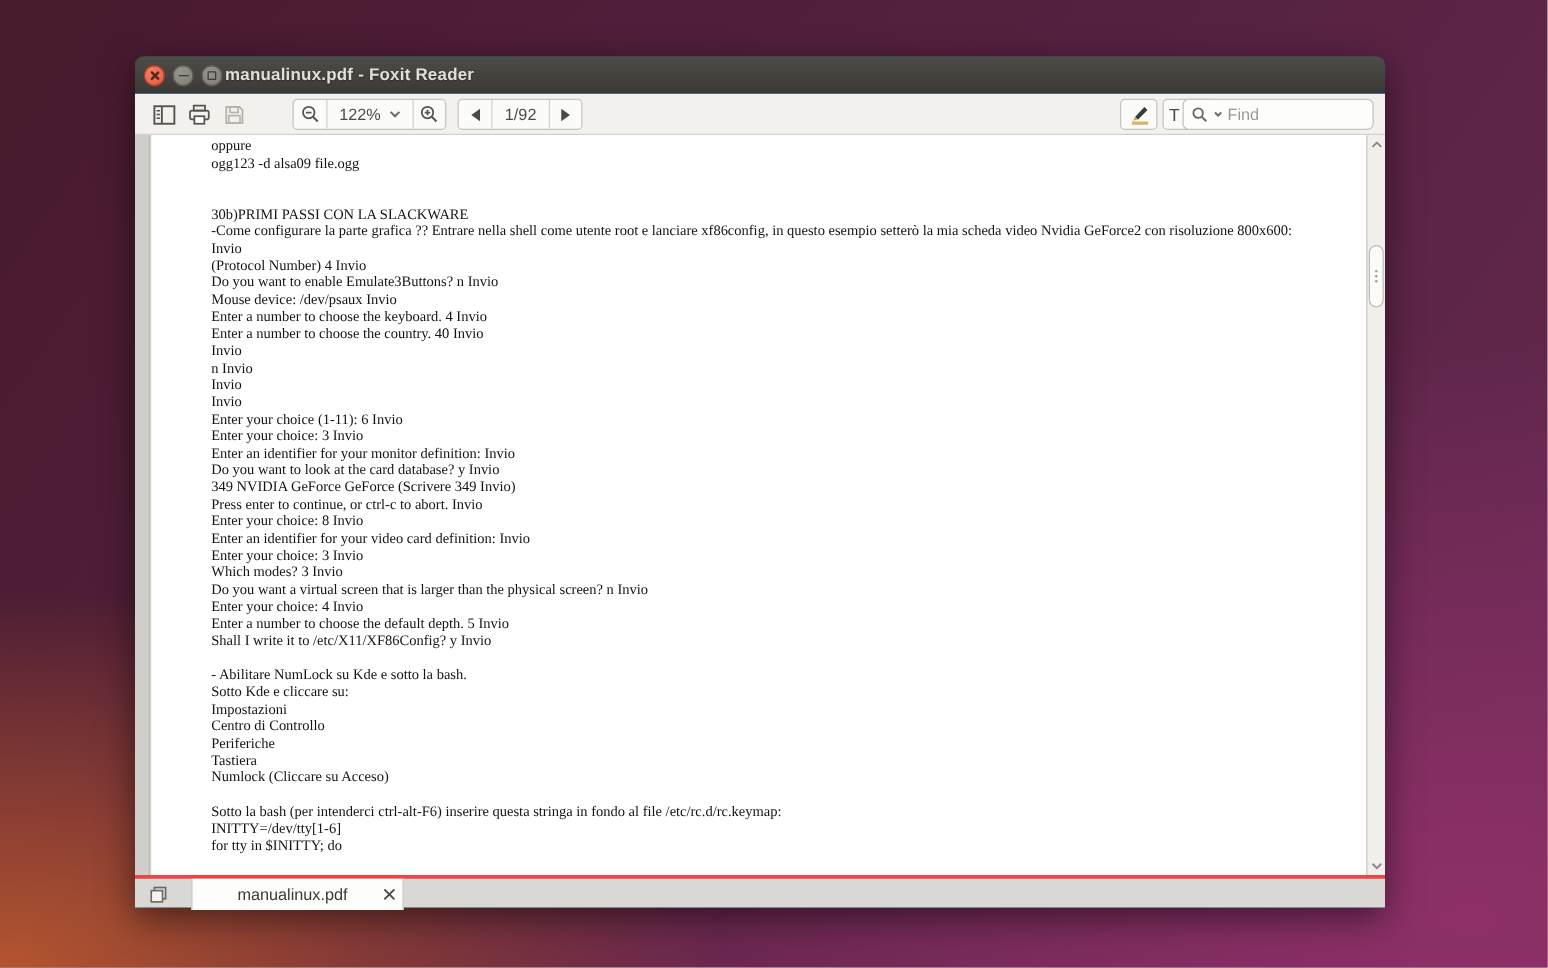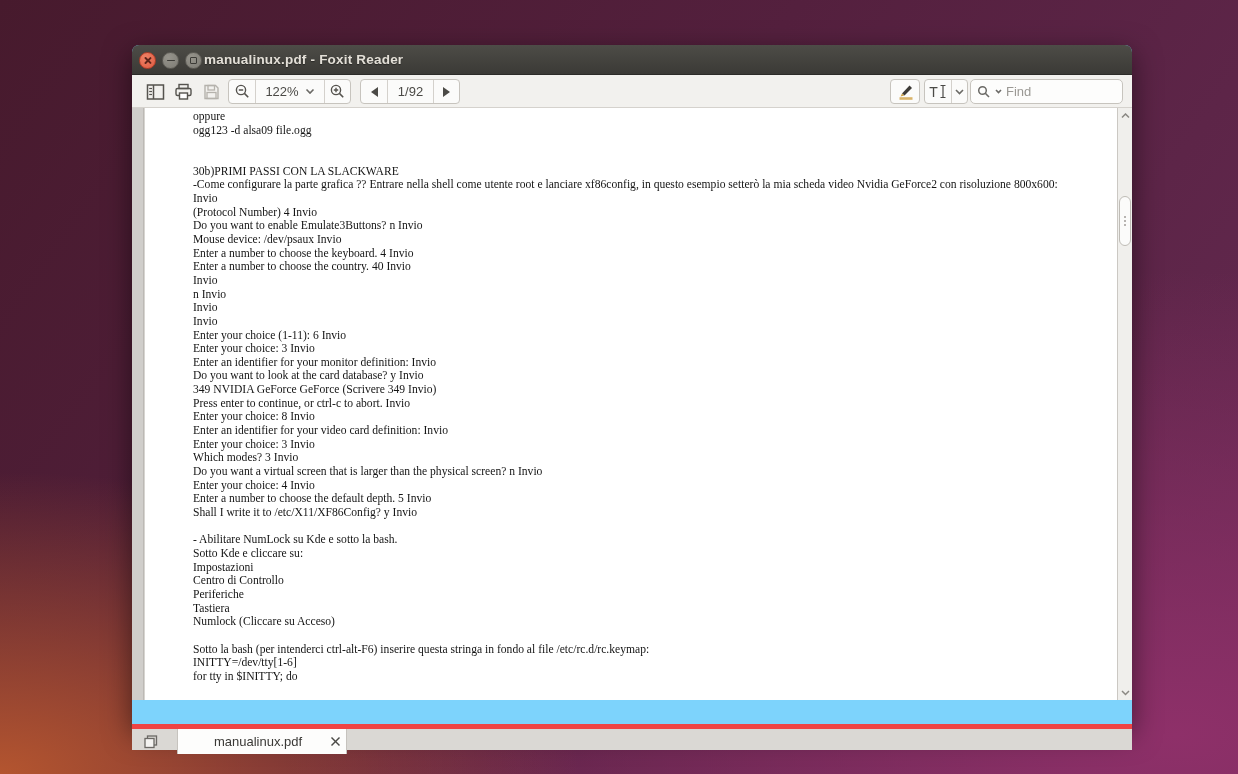--- a/index.html
+++ b/index.html
@@ -7,24 +7,24 @@
   body {
     font-family:"Liberation Sans", sans-serif;
     background:
       radial-gradient(90% 75% at 0% 100%, #b4552f 0%, rgba(180,85,47,0) 52%),
       radial-gradient(120% 100% at 95% 95%, #8e3069 0%, rgba(142,48,105,0) 60%),
       linear-gradient(125deg, #471a2d 0%, #54203e 45%, #662a52 100%);
     position:relative;
   }
 
   .window {
-    position:absolute; left:132px; top:45px; width:1000px; height:681px;
+    position:absolute; left:108px; top:45px; width:1000px; height:681px;
     border-radius:7px 7px 0 0;
     box-shadow:0 8px 28px rgba(0,0,0,.5);
-    background:#7dd3fc;
+    background:#0c4a6e;
   }
 
   
   .titlebar {
     height:30px; border-radius:7px 7px 0 0;
     background:linear-gradient(#4d4c47, #3b3a36);
     border-bottom:1px solid #2c2b28;
     position:relative;
   }
   .winbtn {
@@ -46,21 +46,21 @@
     position:absolute; left:72px; top:0; height:30px; line-height:29px;
     color:#e3dfd7; font-size:13.5px; font-weight:bold; letter-spacing:.2px;
     text-shadow:0 1px 1px rgba(0,0,0,.4);
   }
 
   
   .toolbar { height:33px; background:#f2f1ee; border-bottom:1px solid #d5d2cd; position:relative; }
   .flatbtn { position:absolute; top:5px; width:24px; height:23px; display:flex; align-items:center; justify-content:center; border-radius:3px; }
   .group {
     position:absolute; top:4px; height:25px; display:flex; align-items:stretch;
-    border:1px solid #c7c4be; border-radius:4px; background:#fbfbfa; overflow:hidden;
+    border:1px solid #c7c4be; border-radius:4px; background:#fbfbfa; overflow:hidden;margin-left:30px;
   }
   .seg { display:flex; align-items:center; justify-content:center; color:#4b4a46; font-size:13px; }
   .seg + .seg { border-left:1px solid #d4d1cc; }
   .tri-left  { width:0; height:0; border-style:solid; border-width:5px 7px 5px 0; border-color:transparent #4b4a46 transparent transparent; }
   .tri-right { width:0; height:0; border-style:solid; border-width:5px 0 5px 7px; border-color:transparent transparent transparent #4b4a46; }
   .zoom-value { gap:6px; }
   .chev { stroke:#6b6a66; stroke-width:1.6; fill:none; }
   .find-box {
     position:absolute; top:4px; height:25px; border:1px solid #c7c4be; border-radius:5px;
     background:#fdfdfc; display:flex; align-items:center; padding:0 6px; gap:4px;
@@ -87,21 +87,21 @@
   .sb-arrow { position:absolute; left:1px; width:12px; height:13px; display:flex; align-items:center; justify-content:center; }
   .sb-up { top:1px; } .sb-down { bottom:1px; }
   .sb-thumb {
     position:absolute; top:88px; left:1px; width:12px; height:50px;
     background:#fbfbfa; border:1px solid #bfbcb6; border-radius:7px;
     display:flex; flex-direction:column; align-items:center; justify-content:center; gap:2px;
   }
   .sb-dot { width:2px; height:2px; border-radius:50%; background:#a09d98; }
 
   
-  .tabbar { height:26px; background:#dad8d4; border-top:5px solid #ef4444; position:relative;margin-top:24px; }
+  .tabbar { height:26px; background:#dad8d4; border-top:3px solid #ef4444; position:relative; }
   .pages-btn { position:absolute; left:9px; top:4px; width:20px; height:18px; display:flex; align-items:center; justify-content:center; }
   .tab {
     position:absolute; left:45px; top:0; width:170px; height:25px;
     background:#fdfdfc; border-right:1px solid #c6c3be; border-left:1px solid #c6c3be;
     display:flex; align-items:center;
   }
   .tab-label { flex:1; text-align:center; font-size:13px; color:#3a3936; padding-left:14px; }
   .tab-close { width:22px; height:100%; display:flex; align-items:center; justify-content:center; }
   svg { display:block; }
 </style>

